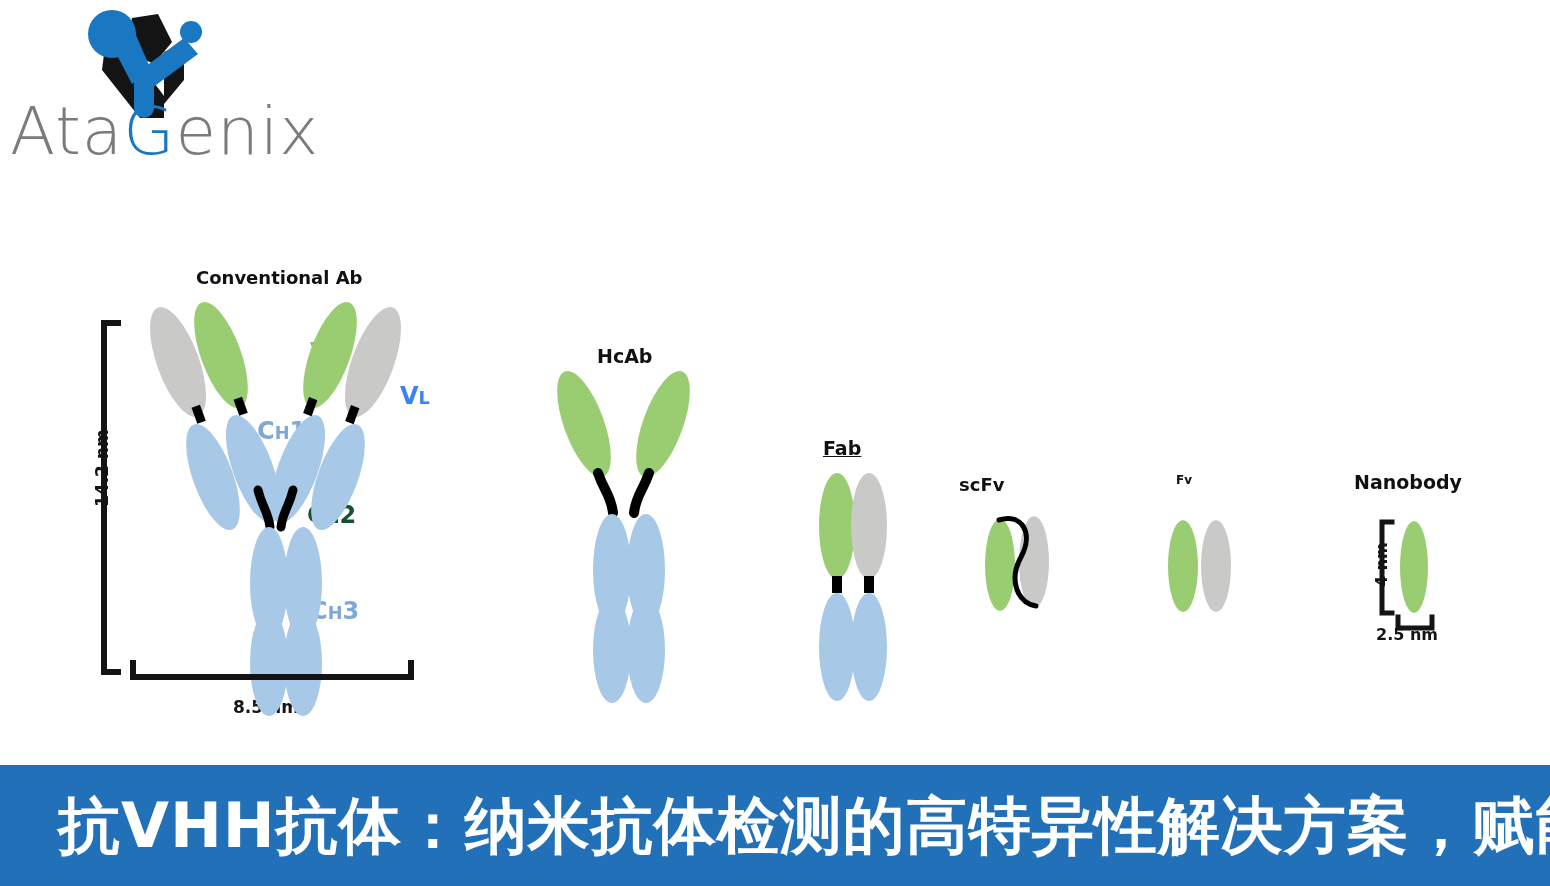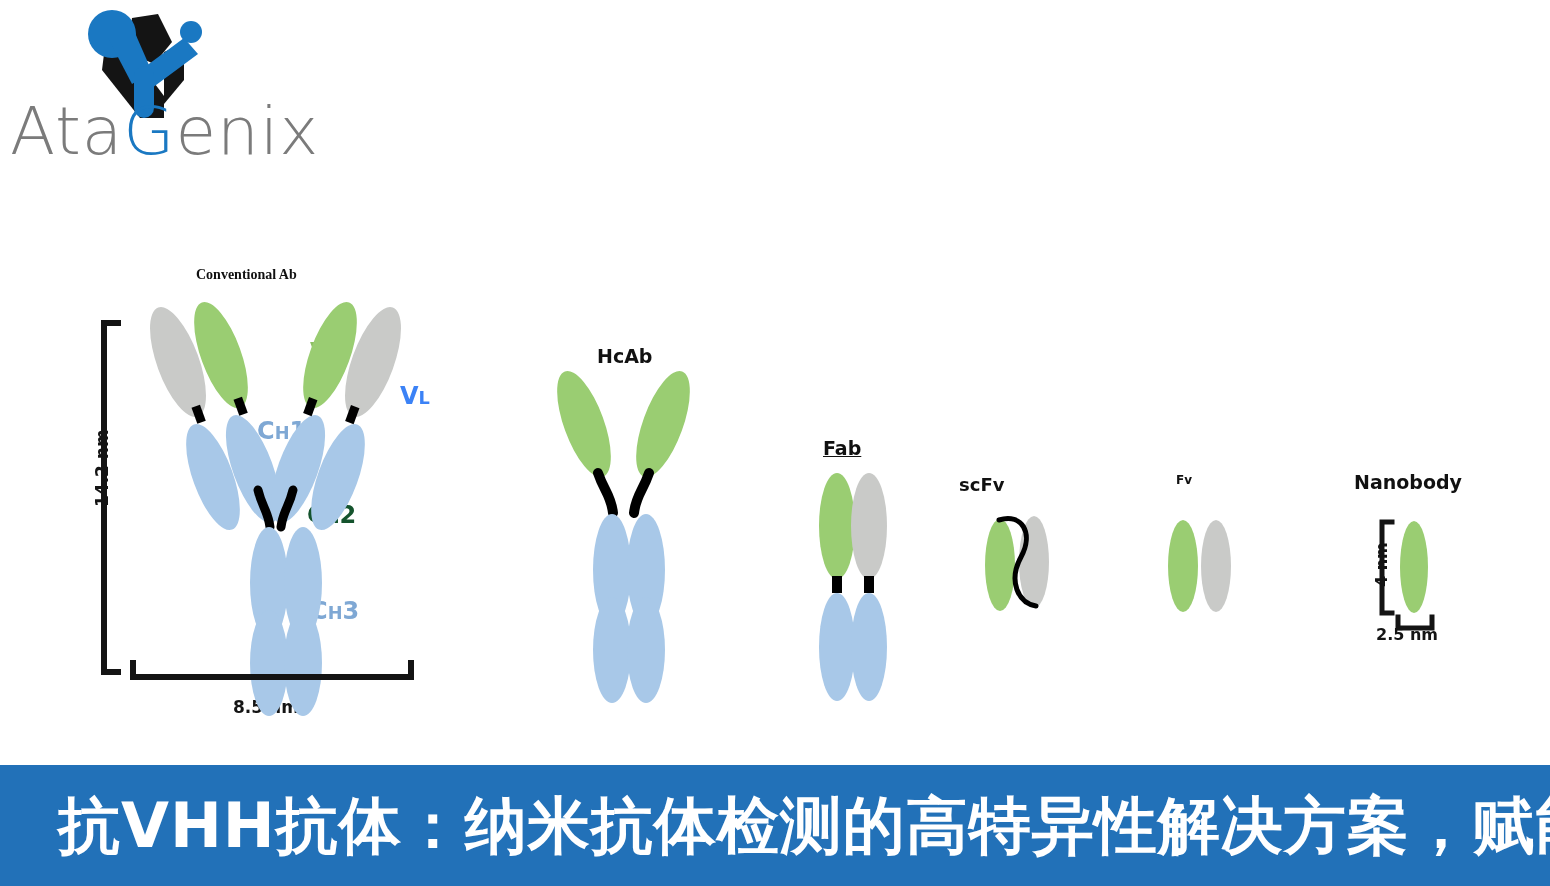--- a/index.html
+++ b/index.html
@@ -80,21 +80,21 @@
         <rect x="54" y="58" width="20" height="52" rx="10" fill="#1a78c2"></rect>
       </svg>
     </div>
 
     <div id="logo-text"><span>Ata</span><span class="blue">G</span><span>enix</span></div>
 
   </div>
 
   <div id="diagram">
 
-    <div class="fig-label" style="left:196px;top:82px;font-size:14px;font-family:Liberation Serif, serif;">Conventional Ab</div>
+    <div class="fig-label" style="left:196px;top:82px;font-size:18px;">Conventional Ab</div>
     <div class="fig-label" style="left:597px;top:160px;font-size:19px;text-align:right;">HcAb</div>
     <div class="fig-label" style="left:823px;top:252px;font-size:19px;text-decoration:underline;">Fab</div>
     <div class="fig-label" style="left:959px;top:289px;font-size:18px;">scFv</div>
     <div class="fig-label" style="left:1176px;top:288px;font-size:12px;">Fv</div>
     <div class="fig-label" style="left:1354px;top:286px;font-size:19px;">Nanobody</div>
 
     <div class="part-label" style="left:310px;top:153px;font-size:24px;color:#8cbf63;"><span>V</span><span class="sub">H</span></div>
     <div class="part-label" style="left:400px;top:197px;font-size:24px;color:#3b82f6;"><span>V</span><span class="sub">L</span></div>
     <div class="part-label" style="left:257px;top:232px;font-size:24px;color:#7fa8d4;"><span>C</span><span class="sub">H</span><span>1</span></div>
     <div class="part-label" style="left:307px;top:316px;font-size:24px;color:#14532d;"><span>C</span><span class="sub">H</span><span>2</span></div>

